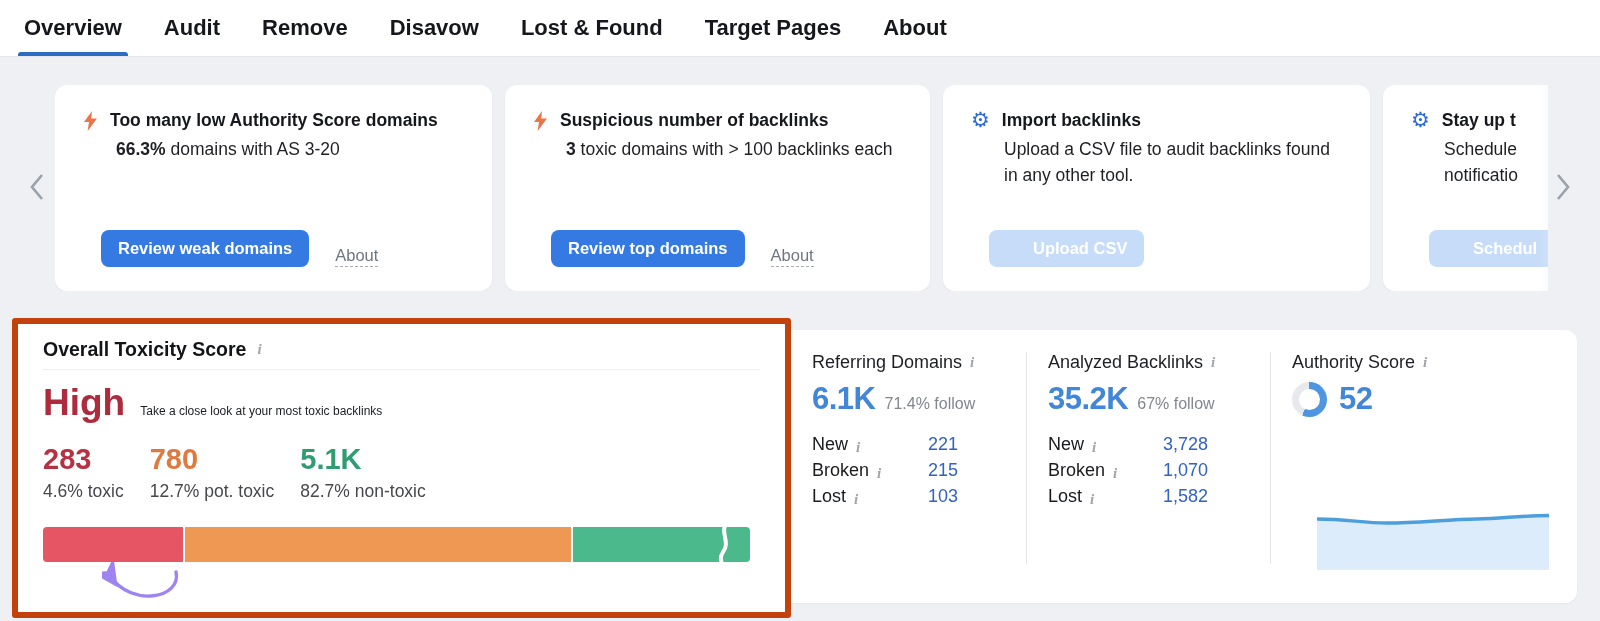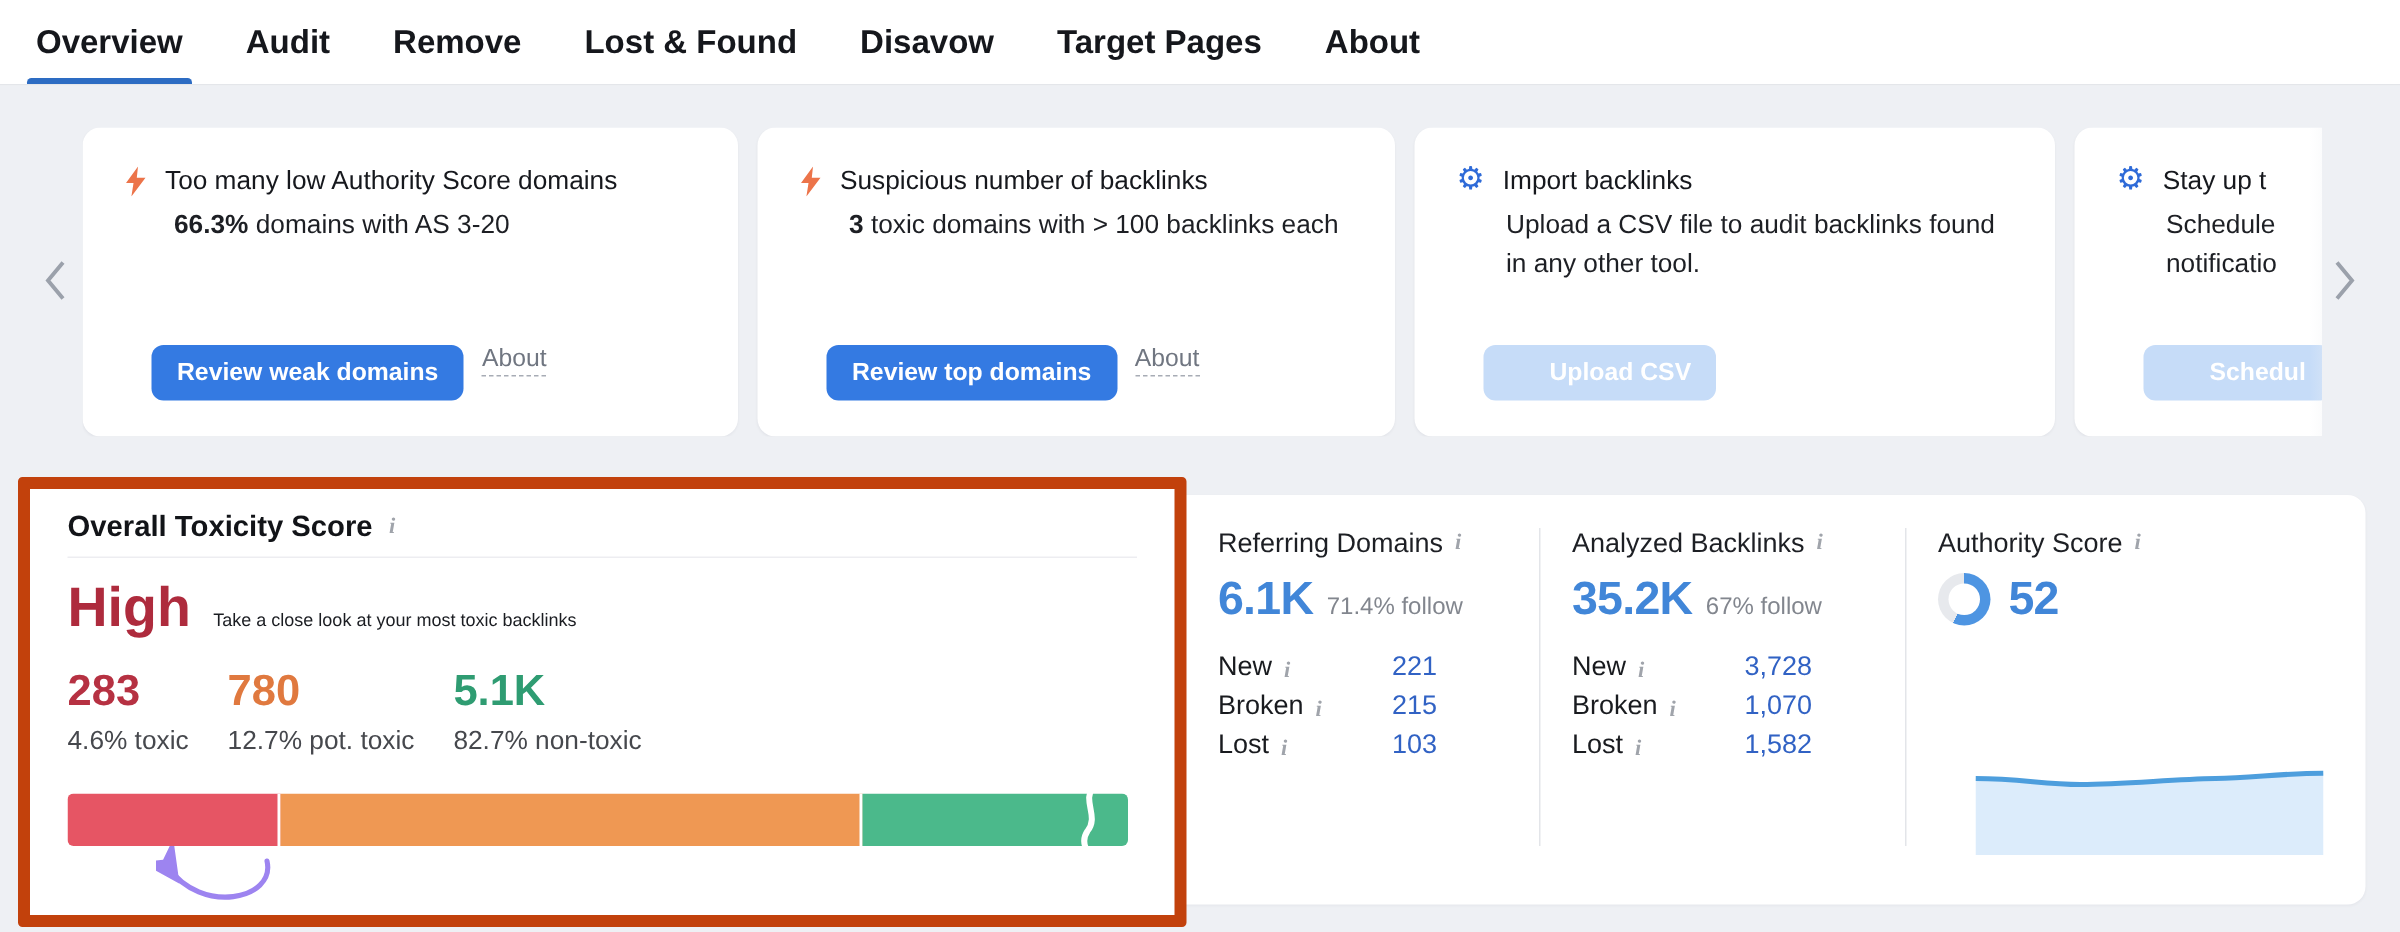--- a/index.html
+++ b/index.html
@@ -22,27 +22,27 @@
     align-items:center; justify-content:center; cursor:pointer; }
   .chev svg { stroke:#9ba1ab; stroke-width:2.6; fill:none; }
   .chev-left  { left:22px;  top:172px; }
   .chev-right { left:1548px; top:172px; }
   .cards { position:absolute; left:55px; top:85px; width:1493px; height:206px;
     display:flex; gap:13px; overflow:hidden; }
   .card { flex:none; background:#fff; border-radius:12px; padding:23px 28px 24px 28px;
     display:flex; flex-direction:column; box-shadow:0 1px 2px rgba(20,20,40,.05); }
   .card.w1{ width:437px; } .card.w2{ width:425px; } .card.w3{ width:427px; } .card.w4{ width:433px; }
   .card-head { display:flex; align-items:flex-start; gap:12px; }
-  .card-title { font-size:17.5px; font-weight:400; color:#16181d; line-height:24px; }
+  .card-title { font-size:17.5px; font-weight:700; color:#16181d; line-height:24px; }
   .bolt-icon svg { display:block; margin-top:3px; }
   .gear-icon { font-size:21px; line-height:24px; color:#2f6bd8; }
   .card-desc { font-size:17.5px; color:#1d1f24; line-height:26px;
     margin:4px 0 0 33px; max-width:360px; }
   .card-desc b { font-weight:700; }
-  .card-foot { margin-top:auto; display:flex; align-items:flex-start; gap:12px;
+  .card-foot { margin-top:auto; display:flex; align-items:flex-end; gap:26px;
     padding-left:18px; }
   .btn { height:37px; padding:0 17px; border:none; border-radius:8px;
     background:#347ae2; color:#fff; font-size:16.5px; font-weight:700;
     font-family:"Liberation Sans", sans-serif; cursor:pointer; }
   .btn.disabled { background:#c6dcf8; cursor:default;padding-left:44px; }
   .about-link { font-size:16.5px; color:#707681; text-decoration:none;
     border-bottom:1.5px dashed #a7acb5; padding-bottom:1px; cursor:pointer; }
   .fade-right { position:absolute; left:1540px; top:85px; width:60px; height:206px;
     background:linear-gradient(to right, rgba(238,240,244,0), #eef0f4 55%); pointer-events:none; }
 
@@ -68,21 +68,21 @@
   .m-row.r1 { width:146px; } .m-row.r2 { width:160px; }
   .donut { width:35px; height:35px; border-radius:50%; position:relative;
     background:conic-gradient(#4e95e2 0deg 205deg, #e7e9ed 205deg 360deg);
     align-self:center; }
   .donut::after { content:""; position:absolute; left:7px; top:7px; width:21px;
     height:21px; background:#fff; border-radius:50%; }
   .auth-chart { position:absolute; left:1295px; top:182px; }
 
   
   .highlight { position:absolute; left:12px; top:318px; width:779px; height:300px;
-    border:8px solid #c2410c; background:#fff; border-radius:3px; }
+    border:6px solid #c2410c; background:#fff; border-radius:3px; }
   .tox-inner { position:relative; width:100%; height:100%; }
   .tox-header { position:absolute; left:25px; right:25px; top:0; height:46px;
     border-bottom:1px solid #ededf1; display:flex; align-items:center; gap:11px;
     padding-top:6px; }
   .tox-title { font-size:19.5px; font-weight:700; color:#121418; }
   .tox-highrow { position:absolute; left:25px; top:58px; display:flex;
     align-items:baseline; gap:15px; height:48px; }
   .tox-level { font-size:37px; font-weight:700; color:#ae2b3d; }
   .tox-sub { font-size:12px; color:#1b1d22; }
   .tox-stats { position:absolute; left:25px; top:118px; display:flex; gap:26px; }
@@ -100,22 +100,22 @@
 </style>
 </head>
 <body>
 
 <div class="stage">
 
   <nav class="tabbar">
     <div class="tab active">Overview</div>
     <div class="tab">Audit</div>
     <div class="tab">Remove</div>
+    <div class="tab">Disavow</div>
     <div class="tab">Lost &amp; Found</div>
-    <div class="tab">Disavow</div>
     <div class="tab">Target Pages</div>
     <div class="tab">About</div>
   </nav>
 
   <div class="chev chev-left">
     <span>
       <svg width="16" height="28" viewBox="0 0 16 28">
           <polyline points="13,2 3,14 13,26"></polyline>
         </svg>
     </span>

